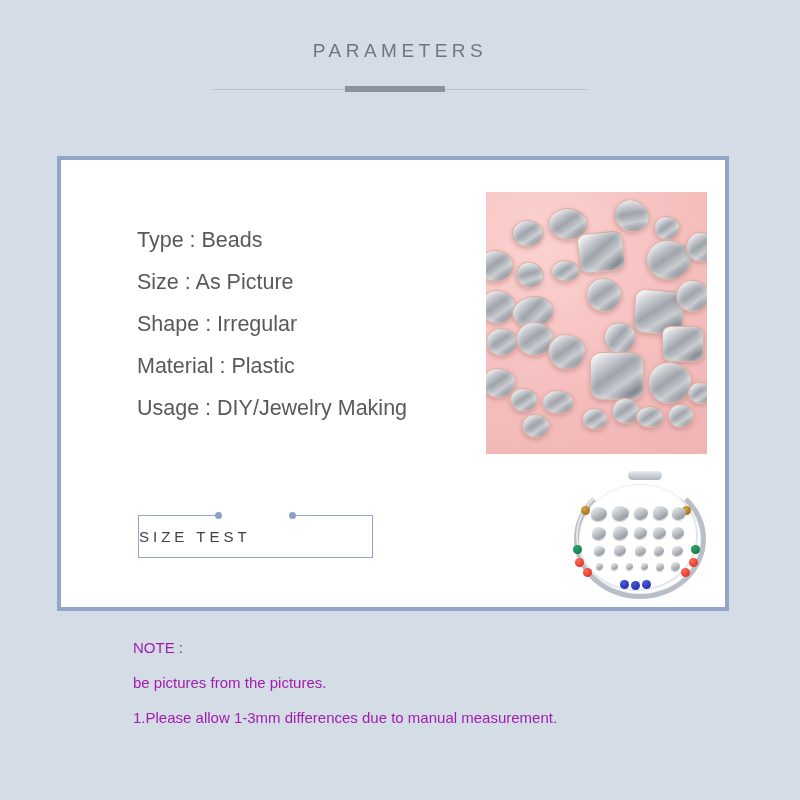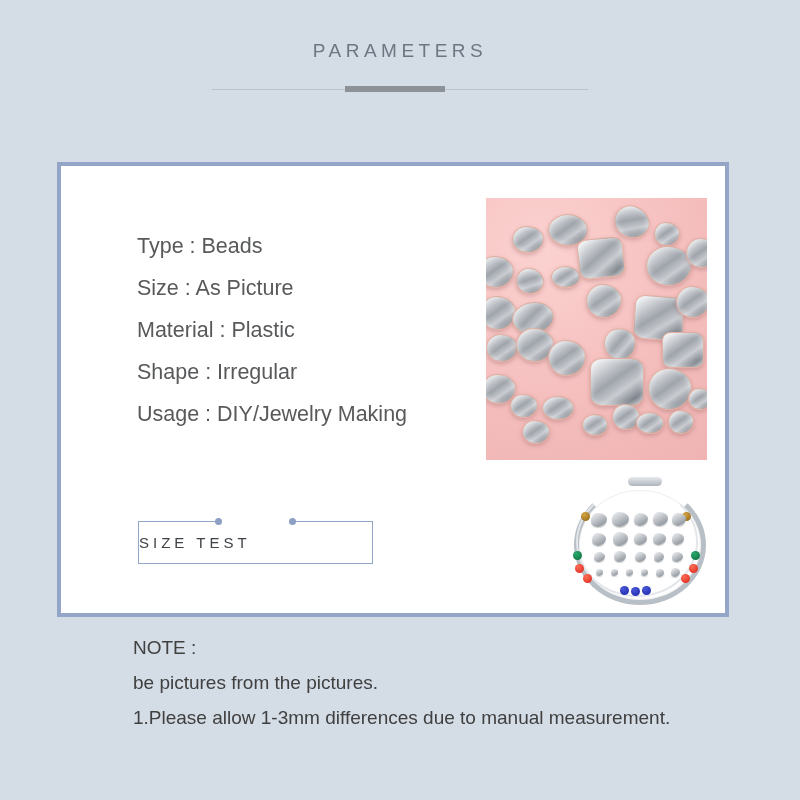--- a/index.html
+++ b/index.html
@@ -49,21 +49,21 @@
     top: 86px;
     width: 100px;
     height: 6px;
     background: #8d9298;
   }
 
   
   .card {
     position: absolute;
     left: 57px;
-    top: 162px;
+    top: 156px;
     width: 672px;
     height: 455px;
     background: #ffffff;
     border: 4px solid #94a6c8;
     box-sizing: border-box;
   }
 
   
   .spec-list {
     position: absolute;
@@ -210,43 +210,43 @@
   }
 
   
   .note {
     position: absolute;
     left: 133px;
     top: 630px;
     width: 640px;
   }
   .note-line {
-    font-size: 19px;
-    color: #404040;
+    font-size: 15px;
+    color: #a21caf;
     line-height: 35px;
     white-space: nowrap;
     font-family: "Liberation Sans", sans-serif;
   }
 </style>
 </head>
 <body>
 
 <div class="header">
   <div class="page-title">PARAMETERS</div>
   <div class="divider"></div>
   <div class="divider-bar"></div>
 </div>
 
 <div class="card">
 
   <div class="spec-list">
     <div class="spec-row">Type : Beads</div>
     <div class="spec-row">Size : As Picture</div>
+    <div class="spec-row">Shape : Irregular</div>
     <div class="spec-row">Material : Plastic</div>
-    <div class="spec-row">Shape : Irregular</div>
     <div class="spec-row">Usage : DIY/Jewelry Making</div>
   </div>
 
   <div class="size-test">
     <div class="border-seg seg-left"></div>
     <div class="border-seg seg-right"></div>
     <div class="dot dot-left"></div>
     <div class="dot dot-right"></div>
     <div class="size-test-label">SIZE TEST</div>
   </div>

